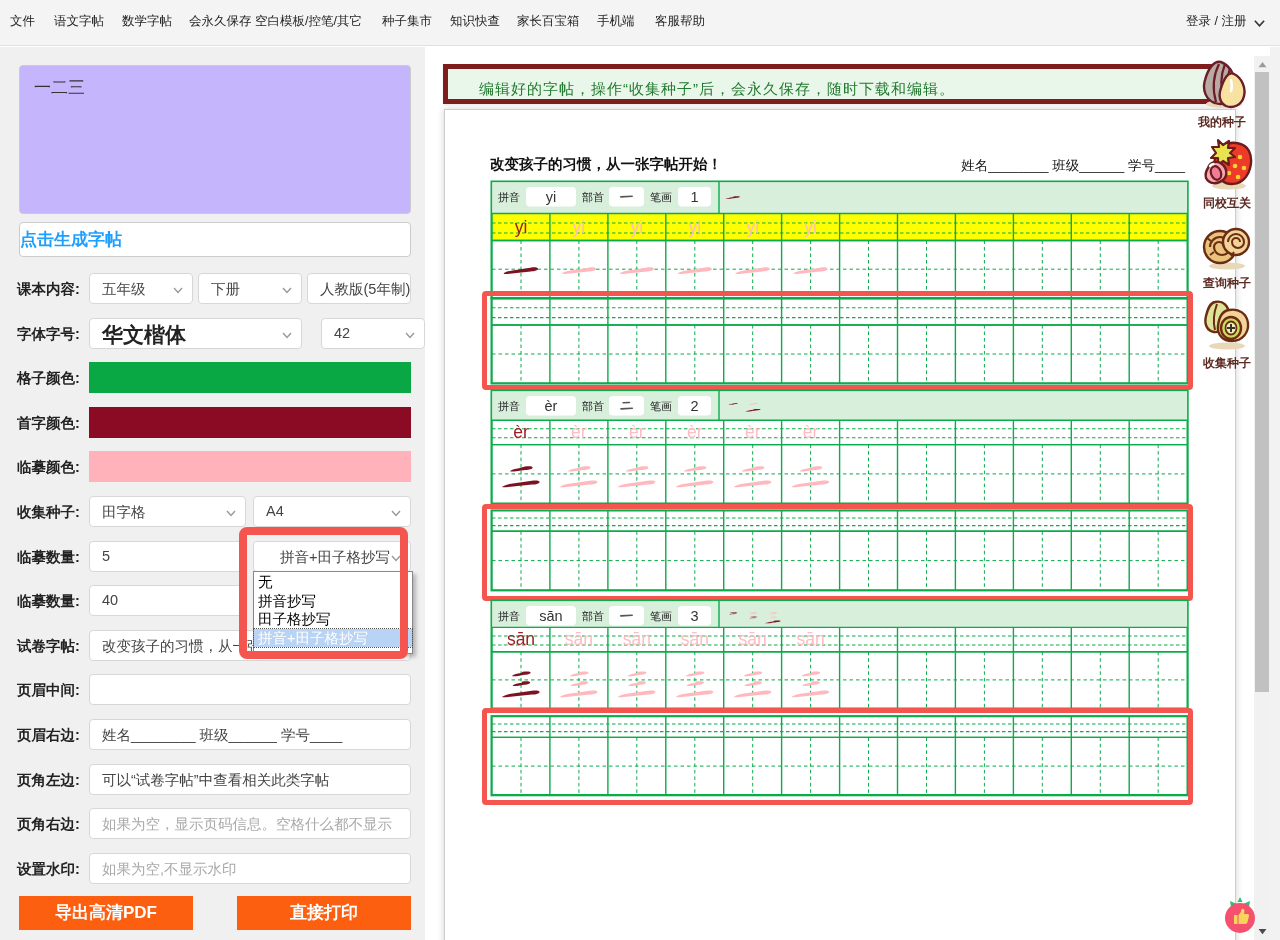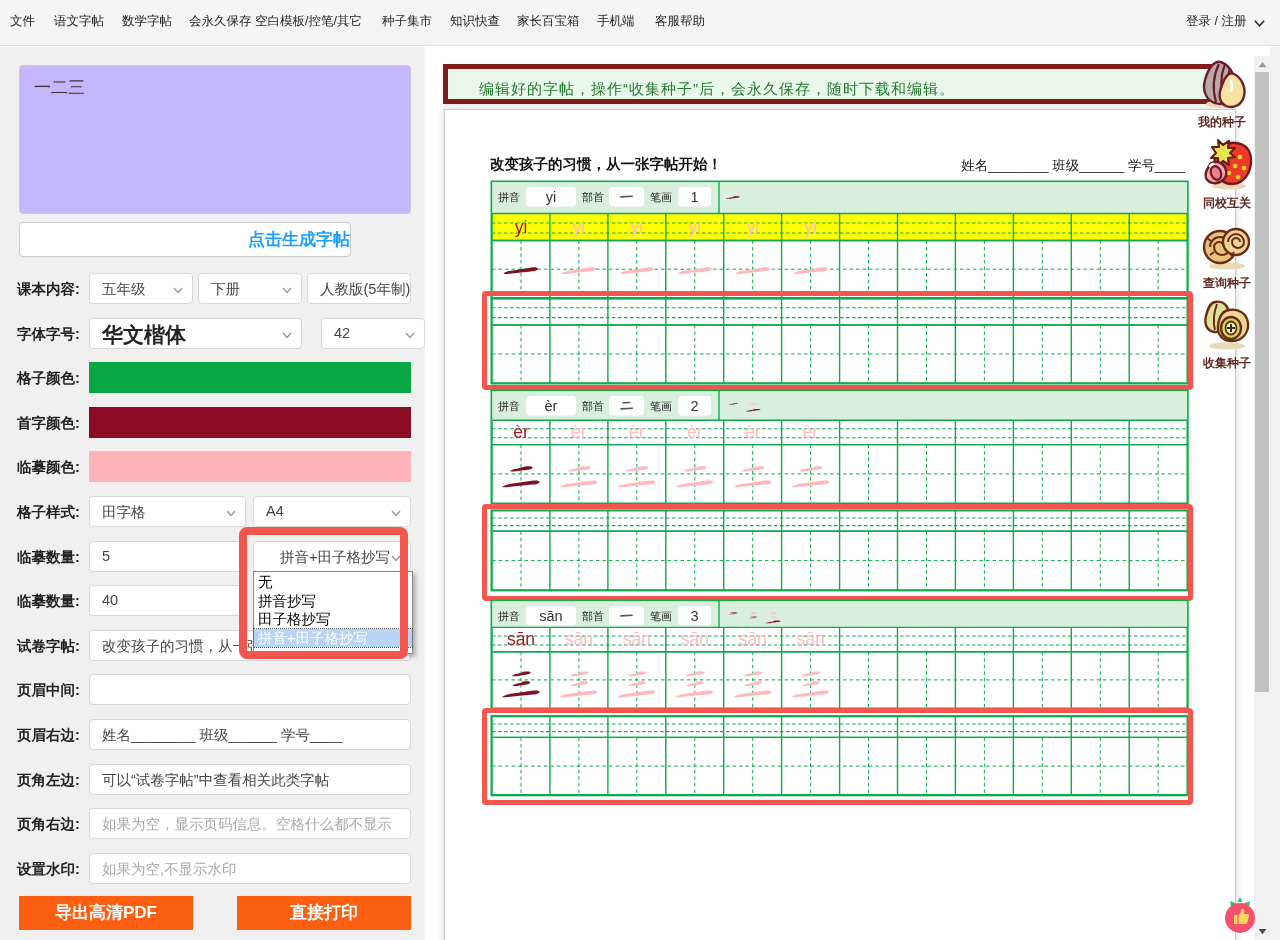--- a/index.html
+++ b/index.html
@@ -2,21 +2,21 @@
 <html><head><meta charset="utf-8">
 <style>
 *{margin:0;padding:0;box-sizing:border-box}
 html,body{width:1280px;height:940px;overflow:hidden;font-family:"Liberation Sans",sans-serif;background:#fff}
 #root{position:absolute;left:0;top:0;width:1280px;height:940px}
 #nav{position:absolute;left:0;top:0;width:1280px;height:46px;background:#f4f4f4;border-bottom:1px solid #e0e0e0}
 #nav span{position:absolute;top:13px;font-size:12.5px;color:#1f1f1f}
 #panel{position:absolute;left:0;top:47px;width:425px;height:893px;background:#f0f0f0}
 .ta{position:absolute;left:19px;top:18px;width:392px;height:149px;background:#c4b5fd;border:1px solid #ccc;border-radius:4px}
 .ta span{position:absolute;left:14px;top:10px;font-size:17px;color:#333}
-.genbtn{position:absolute;left:19px;top:175px;width:332px;height:35px;background:#fff;border:1px solid #ccc;border-radius:4px;color:#1e9fff;font-size:17px;font-weight:bold;text-align:right;line-height:33px}
+.genbtn{position:absolute;left:19px;top:175px;width:392px;height:35px;background:#fff;border:1px solid #ccc;border-radius:4px;color:#1e9fff;font-size:17px;font-weight:bold;text-align:left;line-height:33px}
 .lab{position:absolute;left:17px;font-size:14.5px;font-weight:bold;color:#222}
 .sel{position:absolute;height:31px;background:#fff;border:1px solid #d7d7d7;border-radius:4px;overflow:hidden}
 .sel .st{position:absolute;left:12px;top:6px;font-size:14.5px;color:#444;white-space:nowrap}
 .sel .ph{color:#a9a9a9}
 .car{position:absolute;right:8px;top:10px;width:12px;height:12px}
 .obtn{position:absolute;top:849px;width:174px;height:34px;background:#fc5f10;color:#fff;font-size:17px;font-weight:bold;text-align:center;line-height:34px}
 #preview{position:absolute;left:425px;top:47px;width:855px;height:893px;background:#fff}
 #banner{position:absolute;left:18px;top:17px;width:778px;height:40px;background:#e9f6ea;border:5px solid #7f1d1d;box-shadow:0 1px 2px rgba(0,0,0,.08)}
 #banner span{position:absolute;left:31px;top:11px;font-size:15px;color:#217a2e;letter-spacing:1px;white-space:nowrap}
 #paper{position:absolute;left:19px;top:62px;width:792px;height:878px;background:#fff;border:1px solid #ccc;box-shadow:0 0 7px rgba(0,0,0,.18)}
@@ -79,21 +79,21 @@
         <svg class="car" viewBox="0 0 12 12">
           <path d="M2,4 L6,8.5 L10,4" fill="none" stroke="#999" stroke-width="1.4"></path>
         </svg>
       </div>
       <div class="lab" style="top:322px">格子颜色:</div>
       <div style="position:absolute;left:89px;top:315px;width:322px;height:31px;background:#09a845"></div>
       <div class="lab" style="top:367px">首字颜色:</div>
       <div style="position:absolute;left:89px;top:360px;width:322px;height:31px;background:#8b0b24"></div>
       <div class="lab" style="top:411px">临摹颜色:</div>
       <div style="position:absolute;left:89px;top:404px;width:322px;height:31px;background:#ffb2b9"></div>
-      <div class="lab" style="top:456px">格子样式:</div>
+      <div class="lab" style="top:456px">收集种子:</div>
       <div class="sel" style="left:89px;top:449px;width:157px">
         <span class="st">田字格</span>
         <svg class="car" viewBox="0 0 12 12">
           <path d="M2,4 L6,8.5 L10,4" fill="none" stroke="#999" stroke-width="1.4"></path>
         </svg>
       </div>
       <div class="sel" style="left:253px;top:449px;width:158px">
         <span class="st">A4</span>
         <svg class="car" viewBox="0 0 12 12">
           <path d="M2,4 L6,8.5 L10,4" fill="none" stroke="#999" stroke-width="1.4"></path>

